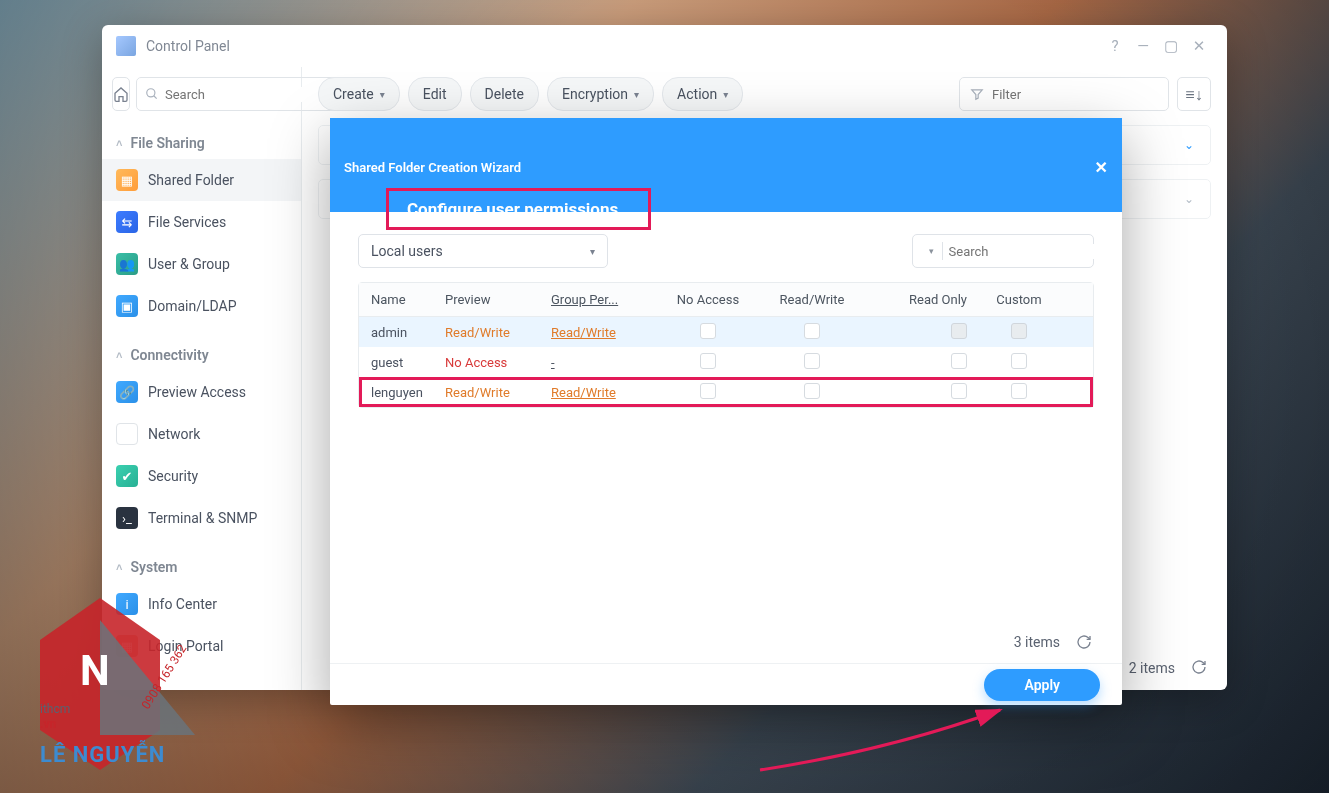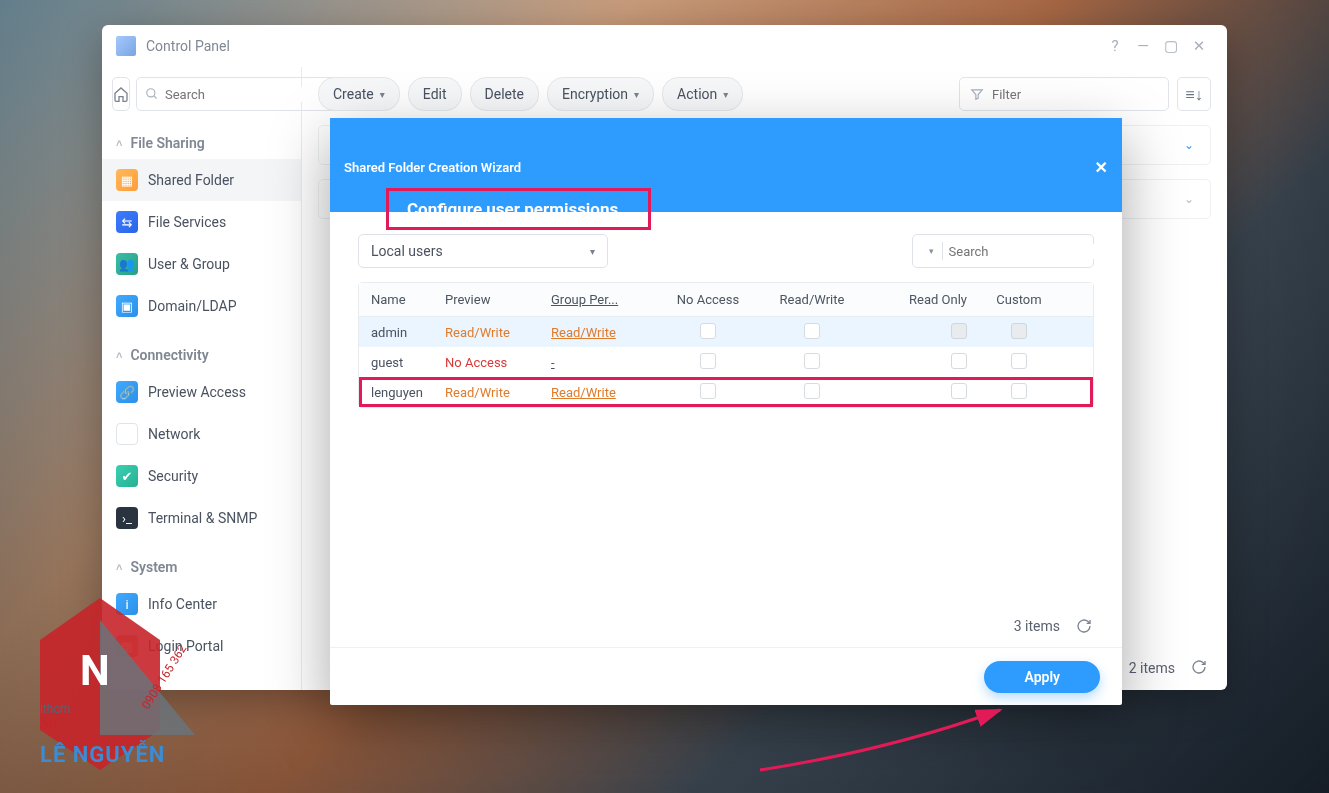--- a/index.html
+++ b/index.html
@@ -72,21 +72,21 @@
 .col-ro{width:104px;text-align:right;}
 .col-cu{width:104px;text-align:center;}
 .perm-table .row{display:flex;height:30px;align-items:center;font-size:13px;color:#4a5260;}
 .perm-table .row.sel{background:#eaf5ff;}
 .perm-table .row.hl{box-shadow: inset 0 0 0 3px #e31a58;}
 .val-orange{color:#e07b2a;}
 .val-red{color:#d83a3a;}
 .chk{display:inline-block;width:16px;height:16px;border:1px solid #d6dbe0;border-radius:3px;background:#fff;cursor:pointer;}
 .chk.dim{background:#e8ecef;border-color:#d0d6dc;}
 .modal-table-footer{margin-top:auto; display:flex;align-items:flex-start;justify-content:flex-end;gap:16px;padding:4px 2px 10px;font-size:14px;color:#5a6270; }
-.modal-footer{height:58px;border-top:1px solid #eef1f3;display:flex;align-items:center;justify-content:flex-end;padding:0 22px;}
+.modal-footer{height:42px;border-top:1px solid #eef1f3;display:flex;align-items:center;justify-content:flex-end;padding:0 22px;}
 .btn-primary{height:32px;padding:0 40px;border-radius:16px;background:#2e9cff;color:#fff;border:none;font-size:14px;font-weight:600;cursor:pointer;box-shadow:0 5px 12px rgba(46,156,255,0.35); position:relative;}
 .arrow-annot{position:absolute;left:750px;top:700px;pointer-events:none;}
 .watermark{position:absolute;left:40px;top:580px;pointer-events:none;}
 </style>
 </head>
 <body>
 
 <div class="vignette"></div>
 
 <div class="app-window">

